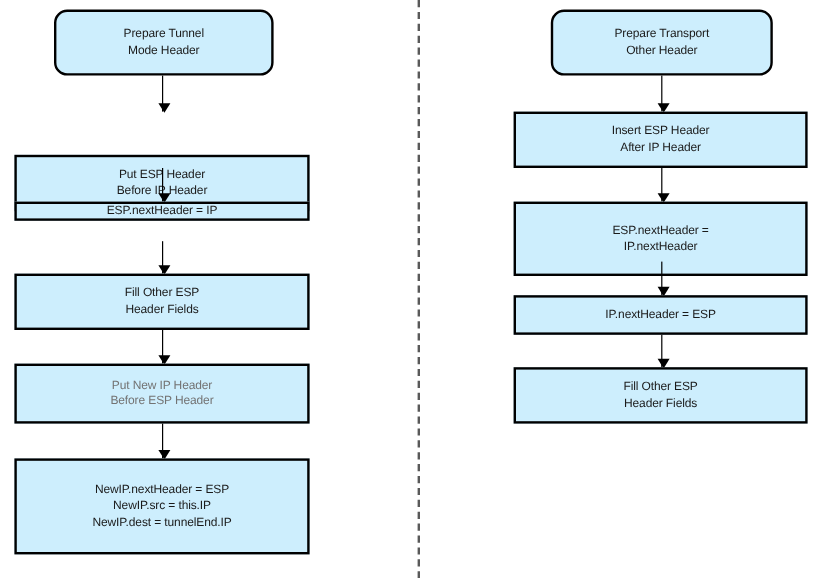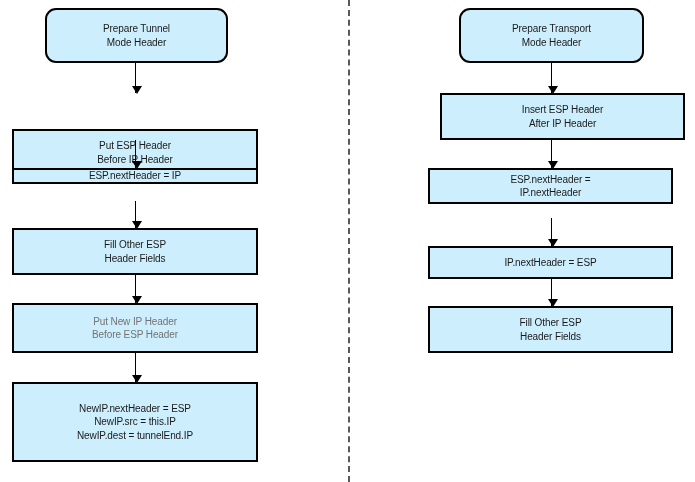--- a/index.html
+++ b/index.html
@@ -111,31 +111,31 @@
 NewIP.src = this.IP
 NewIP.dest = tunnelEnd.IP</span>
     </div>
 
   </div>
 
   <div>
 
     <div class="node terminator" style="left: 459px; top: 8px; width: 185px; height: 55px; background: rgb(205, 238, 253); border-color: rgb(0, 0, 0); color: rgb(26, 26, 26);">
       <span class="label">Prepare Transport
-Mode Header</span>
+Other Header</span>
     </div>
     <div class="connector" style="left: 551px; top: 63px; height: 30px;"></div>
 
-    <div class="node" style="left: 440px; top: 93px; width: 245px; height: 47px; background: rgb(205, 238, 253); border-color: rgb(0, 0, 0); color: rgb(26, 26, 26);">
+    <div class="node" style="left: 428px; top: 93px; width: 245px; height: 47px; background: rgb(205, 238, 253); border-color: rgb(0, 0, 0); color: rgb(26, 26, 26);">
       <span class="label">Insert ESP Header
 After IP Header</span>
     </div>
     <div class="connector" style="left: 551px; top: 140px; height: 28px;"></div>
 
-    <div class="node" style="left: 428px; top: 168px; width: 245px; height: 36px; background: rgb(205, 238, 253); border-color: rgb(0, 0, 0); color: rgb(26, 26, 26);">
+    <div class="node" style="left: 428px; top: 168px; width: 245px; height: 62px; background: rgb(205, 238, 253); border-color: rgb(0, 0, 0); color: rgb(26, 26, 26);">
       <span class="label">ESP.nextHeader =
 IP.nextHeader</span>
     </div>
     <div class="connector" style="left: 551px; top: 218px; height: 28px;"></div>
 
     <div class="node" style="left: 428px; top: 246px; width: 245px; height: 33px; background: rgb(205, 238, 253); border-color: rgb(0, 0, 0); color: rgb(26, 26, 26);">
       <span class="label">IP.nextHeader = ESP</span>
     </div>
     <div class="connector" style="left: 551px; top: 279px; height: 27px;"></div>
 

